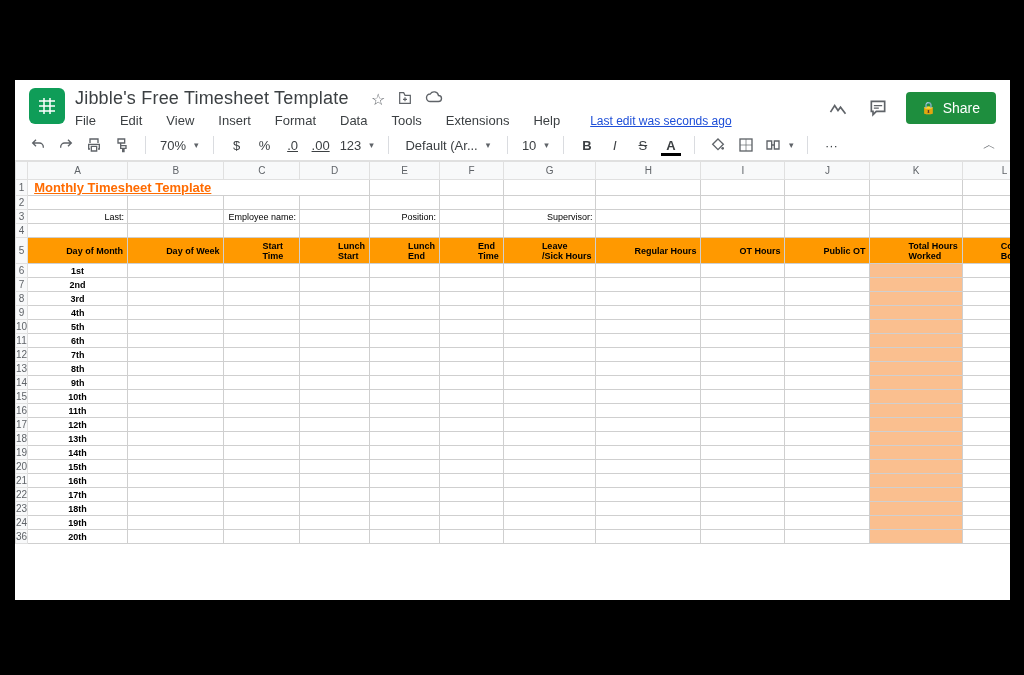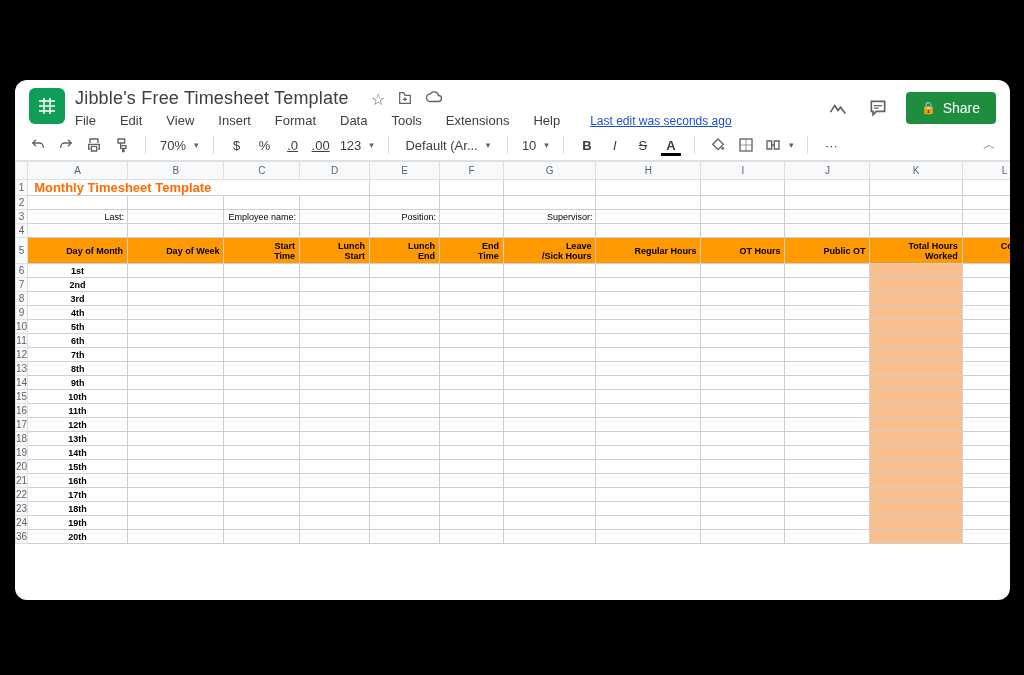--- a/index.html
+++ b/index.html
@@ -1,17 +1,17 @@
 <!DOCTYPE html>
 <html><head>
 <meta charset="utf-8">
 <style>
 * { margin: 0; padding: 0; box-sizing: border-box; font-family: Arial, sans-serif; }
 body { background: #000; width: 1024px; height: 675px; overflow: hidden; position: relative; }
-.window { position: absolute; left: 15px; top: 80px; width: 995px; height: 520px; background: #fff; border-radius: 12px; overflow: hidden; }
+.window { position: absolute; left: 15px; top: 80px; width: 995px; height: 520px; background: #fff; border-radius: 0; overflow: hidden; }
 
 
 .titlebar { display: flex; align-items: flex-start; padding: 8px 14px 0 14px; }
 .logo { width: 36px; height: 36px; background: #0f9d58; border-radius: 6px; display: flex; align-items: center; justify-content: center; margin-right: 10px; }
 .logo svg { width: 24px; height: 24px; }
 .title-col { flex: 1; }
 .doc-title { font-size: 18px; color: #3c4043; letter-spacing: .2px; display: inline-block; }
 .title-icons { display: inline-flex; gap: 12px; margin-left: 18px; vertical-align: middle; }
 .title-icons span { color:#5f6368; font-size: 16px; }
 .menubar { margin-top: 4px; font-size: 13px; color:#3c4043; display: flex; gap: 24px; flex-wrap: wrap; align-items: center; }
@@ -32,23 +32,23 @@
 .chevup { margin-left:auto; color:#5f6368; }
 
 
 .sheet { overflow: auto; height: calc(100% - 100px); }
 table { border-collapse: collapse; font-size: 10px; color:#000; }
 .colhead th, .rownum { background:#f8f9fa; color:#5f6368; font-weight:400; border:1px solid #e0e0e0; position: sticky; }
 .colhead th { height:18px; font-size:10px; }
 .rownum { width:28px; text-align:center; font-size:10px; }
 td { border:1px solid #cfcfcf; height:14px; padding:0 4px; white-space:nowrap; }
 .tall td, .tall th.rownum { height:26px; }
-.title-cell { color:#ff6b00; font-weight:bold; font-size:13px; text-align:left; padding-left:6px; }
+.title-cell { color:#ff6b00; font-weight:bold; font-size:13px; text-align:left; padding-left:6px;text-decoration:underline; }
 .label-cell { font-size:9px; text-align:right; padding-right:3px; }
-.hdr { background:#ff9900; font-weight:bold; font-size:9px; text-align:right;padding-left:38px; }
+.hdr { background:#ff9900; font-weight:bold; font-size:9px; text-align:left;padding-left:38px; }
 .day-label { font-size:9px; font-weight:bold; text-align:center;margin-top:28px; }
 .shade { background:#fabf8f; }
 .col-A { width:70px; } .col-B { width:70px; } .col-C { width:70px; } .col-D { width:70px; }
 .col-E { width:70px; } .col-F { width:70px; } .col-G { width:70px; } .col-H { width:70px; }
 .col-I { width:70px; } .col-J { width:70px; } .col-K { width:70px; } .col-L { width:150px; }
 
 svg { display:block; }
 </style>
 </head>
 <body>

